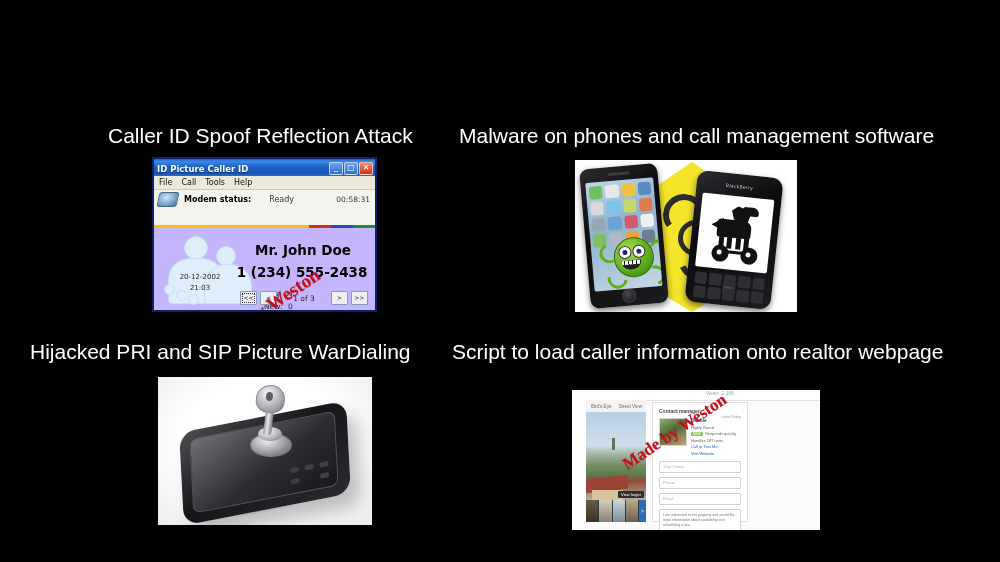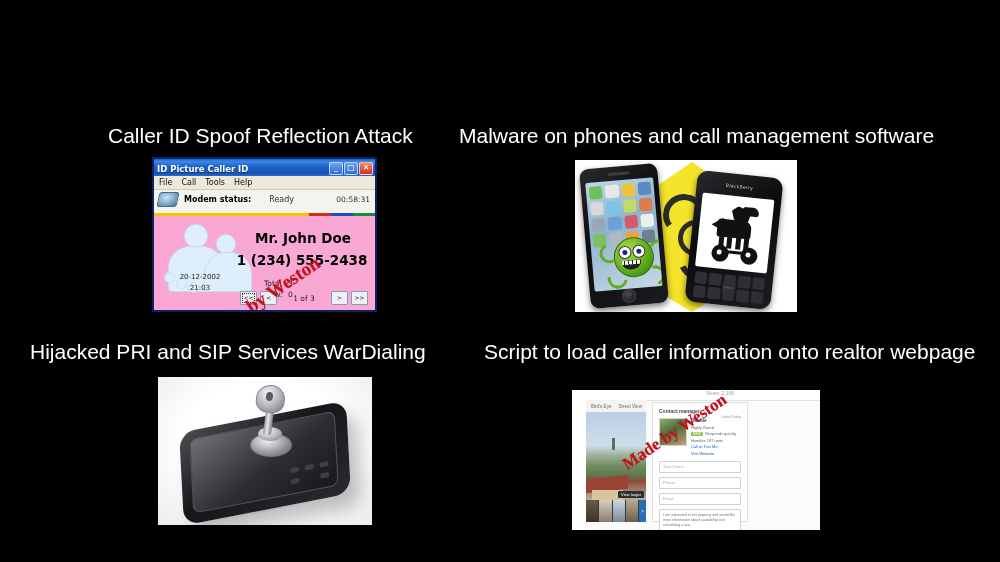--- a/index.html
+++ b/index.html
@@ -40,21 +40,21 @@
     position: absolute;
     color: #ffffff;
     font-size: 21px;
     font-weight: 400;
     white-space: nowrap;
     font-family: "Liberation Sans", sans-serif;
   }
   #h-tl { top: 124px; left: 108px; }
   #h-tr { top: 124px; left: 459px; text-align: center; }
   #h-bl { top: 340px; left: 30px; }
-  #h-br { top: 340px; left: 452px; margin-left: 32px; }
+  #h-br { top: 340px; left: 452px; }
 
   
   .media {
     position: absolute;
     overflow: hidden;
   }
   #media-tl { left: 152px; top: 157px; width: 225px; height: 155px; }
   #media-tr { left: 575px; top: 160px; width: 222px; height: 152px; }
   #media-bl { left: 158px; top: 377px; width: 214px; height: 148px; }
   #media-br { left: 572px; top: 390px; width: 248px; height: 140px; }
@@ -113,21 +113,21 @@
   }
   .xp-menubar span {
     font-size: 8px;
     color: #111;
   }
   .xp-status {
     height: 19px;
     background: #f4f3ee;
     display: flex;
     align-items: center;
-    padding: 0 5px 4px 4px;
+    padding: 0 5px 16px 4px;
     gap: 6px;
     flex: 0 0 auto;
     position: relative;
   }
   .modem-glyph {
     width: 18px; height: 13px;
     background: radial-gradient(ellipse at 40% 35%, #cfe3f5 0%, #7ea9cf 55%, #456d92 100%);
     border-radius: 3px;
     border: 1px solid #46698c;
     transform: skewX(-12deg);
@@ -141,21 +141,21 @@
     position: relative;
     flex: 0 0 auto;
   }
   .rulebar .seg { position: absolute; top: 0; height: 3px; }
   .rulebar .seg.r { right: 44px; width: 22px; background: #d42b1c; }
   .rulebar .seg.b { right: 22px; width: 22px; background: #1f4fbf; }
   .rulebar .seg.g { right: 0;   width: 22px; background: #1c8c3a; }
 
   .xp-body {
     flex: 1 1 auto;
-    background: #f9a8d4;
+    background: #c4b5fd;
     position: relative;
     overflow: hidden;
   }
   
   .ghosts { position: absolute; left: 6px; top: 8px; width: 96px; height: 86px; }
   .ghost {
     position: absolute;
     background: #dfeefb;
     border: 1px solid #c4dff4;
   }
@@ -576,21 +576,21 @@
   }
 </style>
 </head>
 <body>
 
 <div class="slide">
 
 
   <div class="heading" id="h-tl">Caller ID Spoof Reflection Attack</div>
   <div class="heading" id="h-tr">Malware on phones and call management software</div>
-  <div class="heading" id="h-bl">Hijacked PRI and SIP Services WarDialing</div>
+  <div class="heading" id="h-bl">Hijacked PRI and SIP Picture WarDialing</div>
   <div class="heading" id="h-br">Script to load caller information onto realtor webpage</div>
 
   <div class="media" id="media-tl">
     <div class="xpwin">
 
       <div class="xp-titlebar">
         <div class="tb-text">ID Picture Caller ID</div>
         <div class="xp-btns">
           <div class="xp-btn">
               <span class="gl">_</span>

